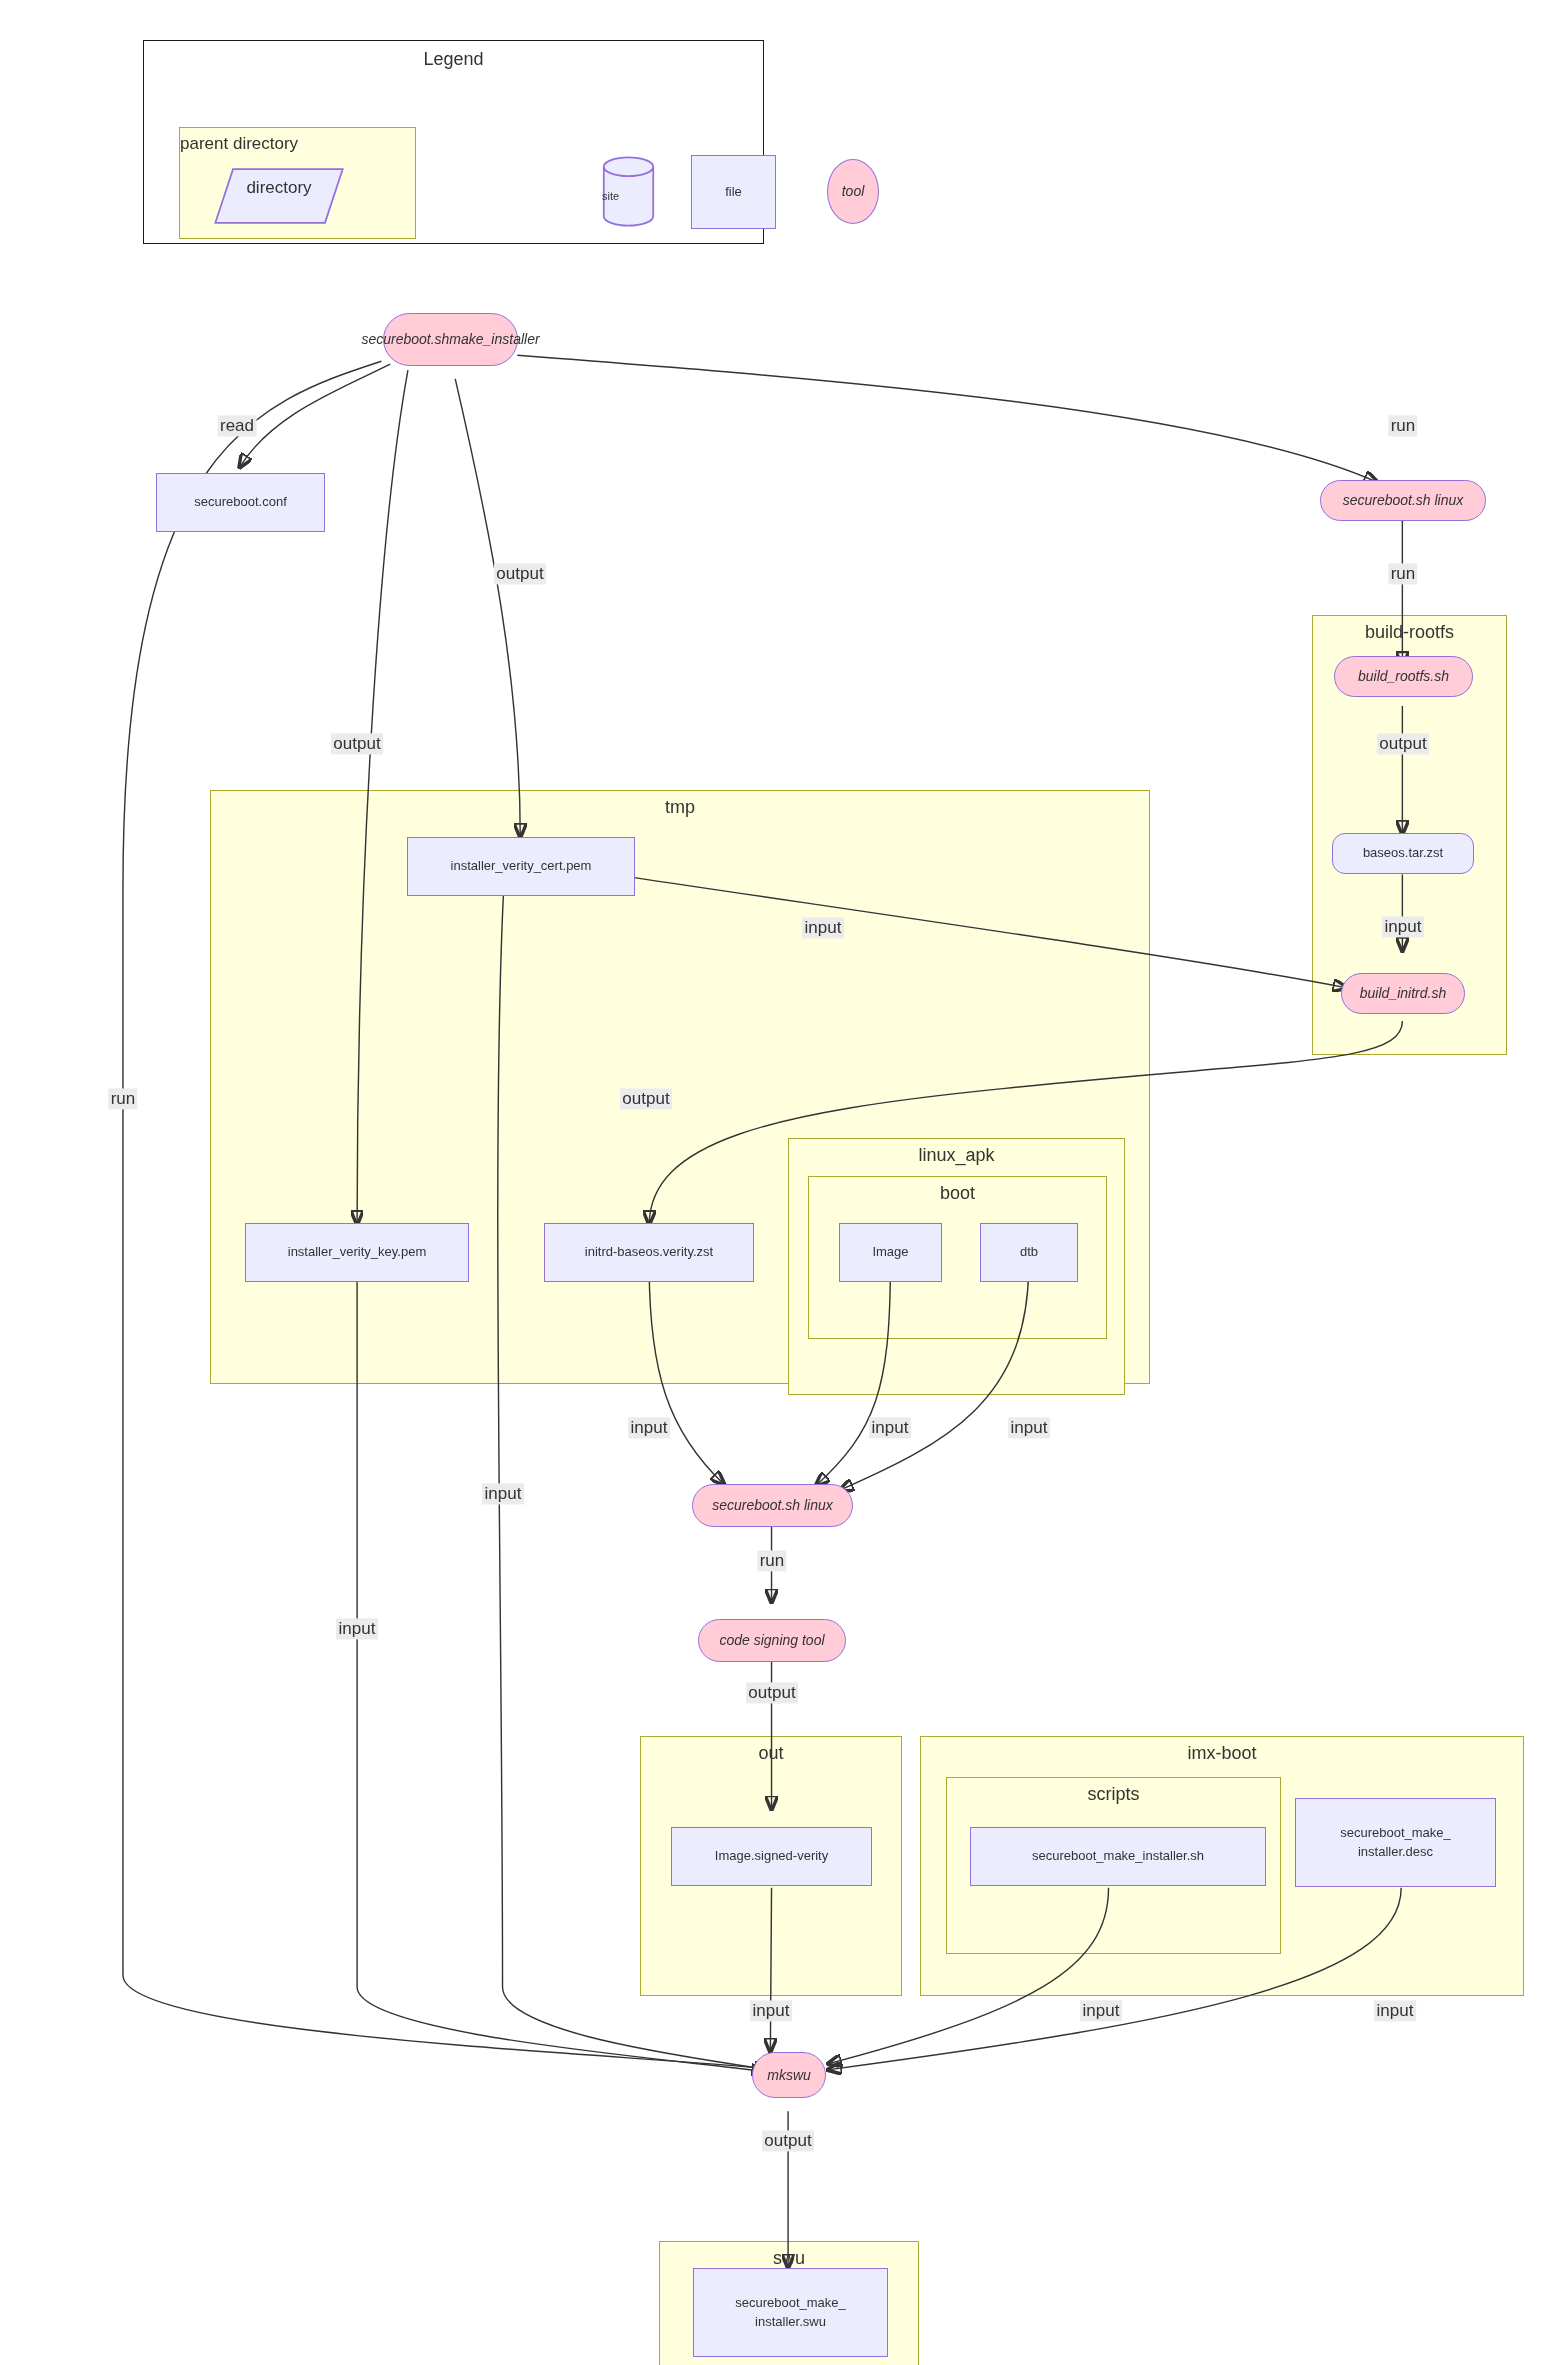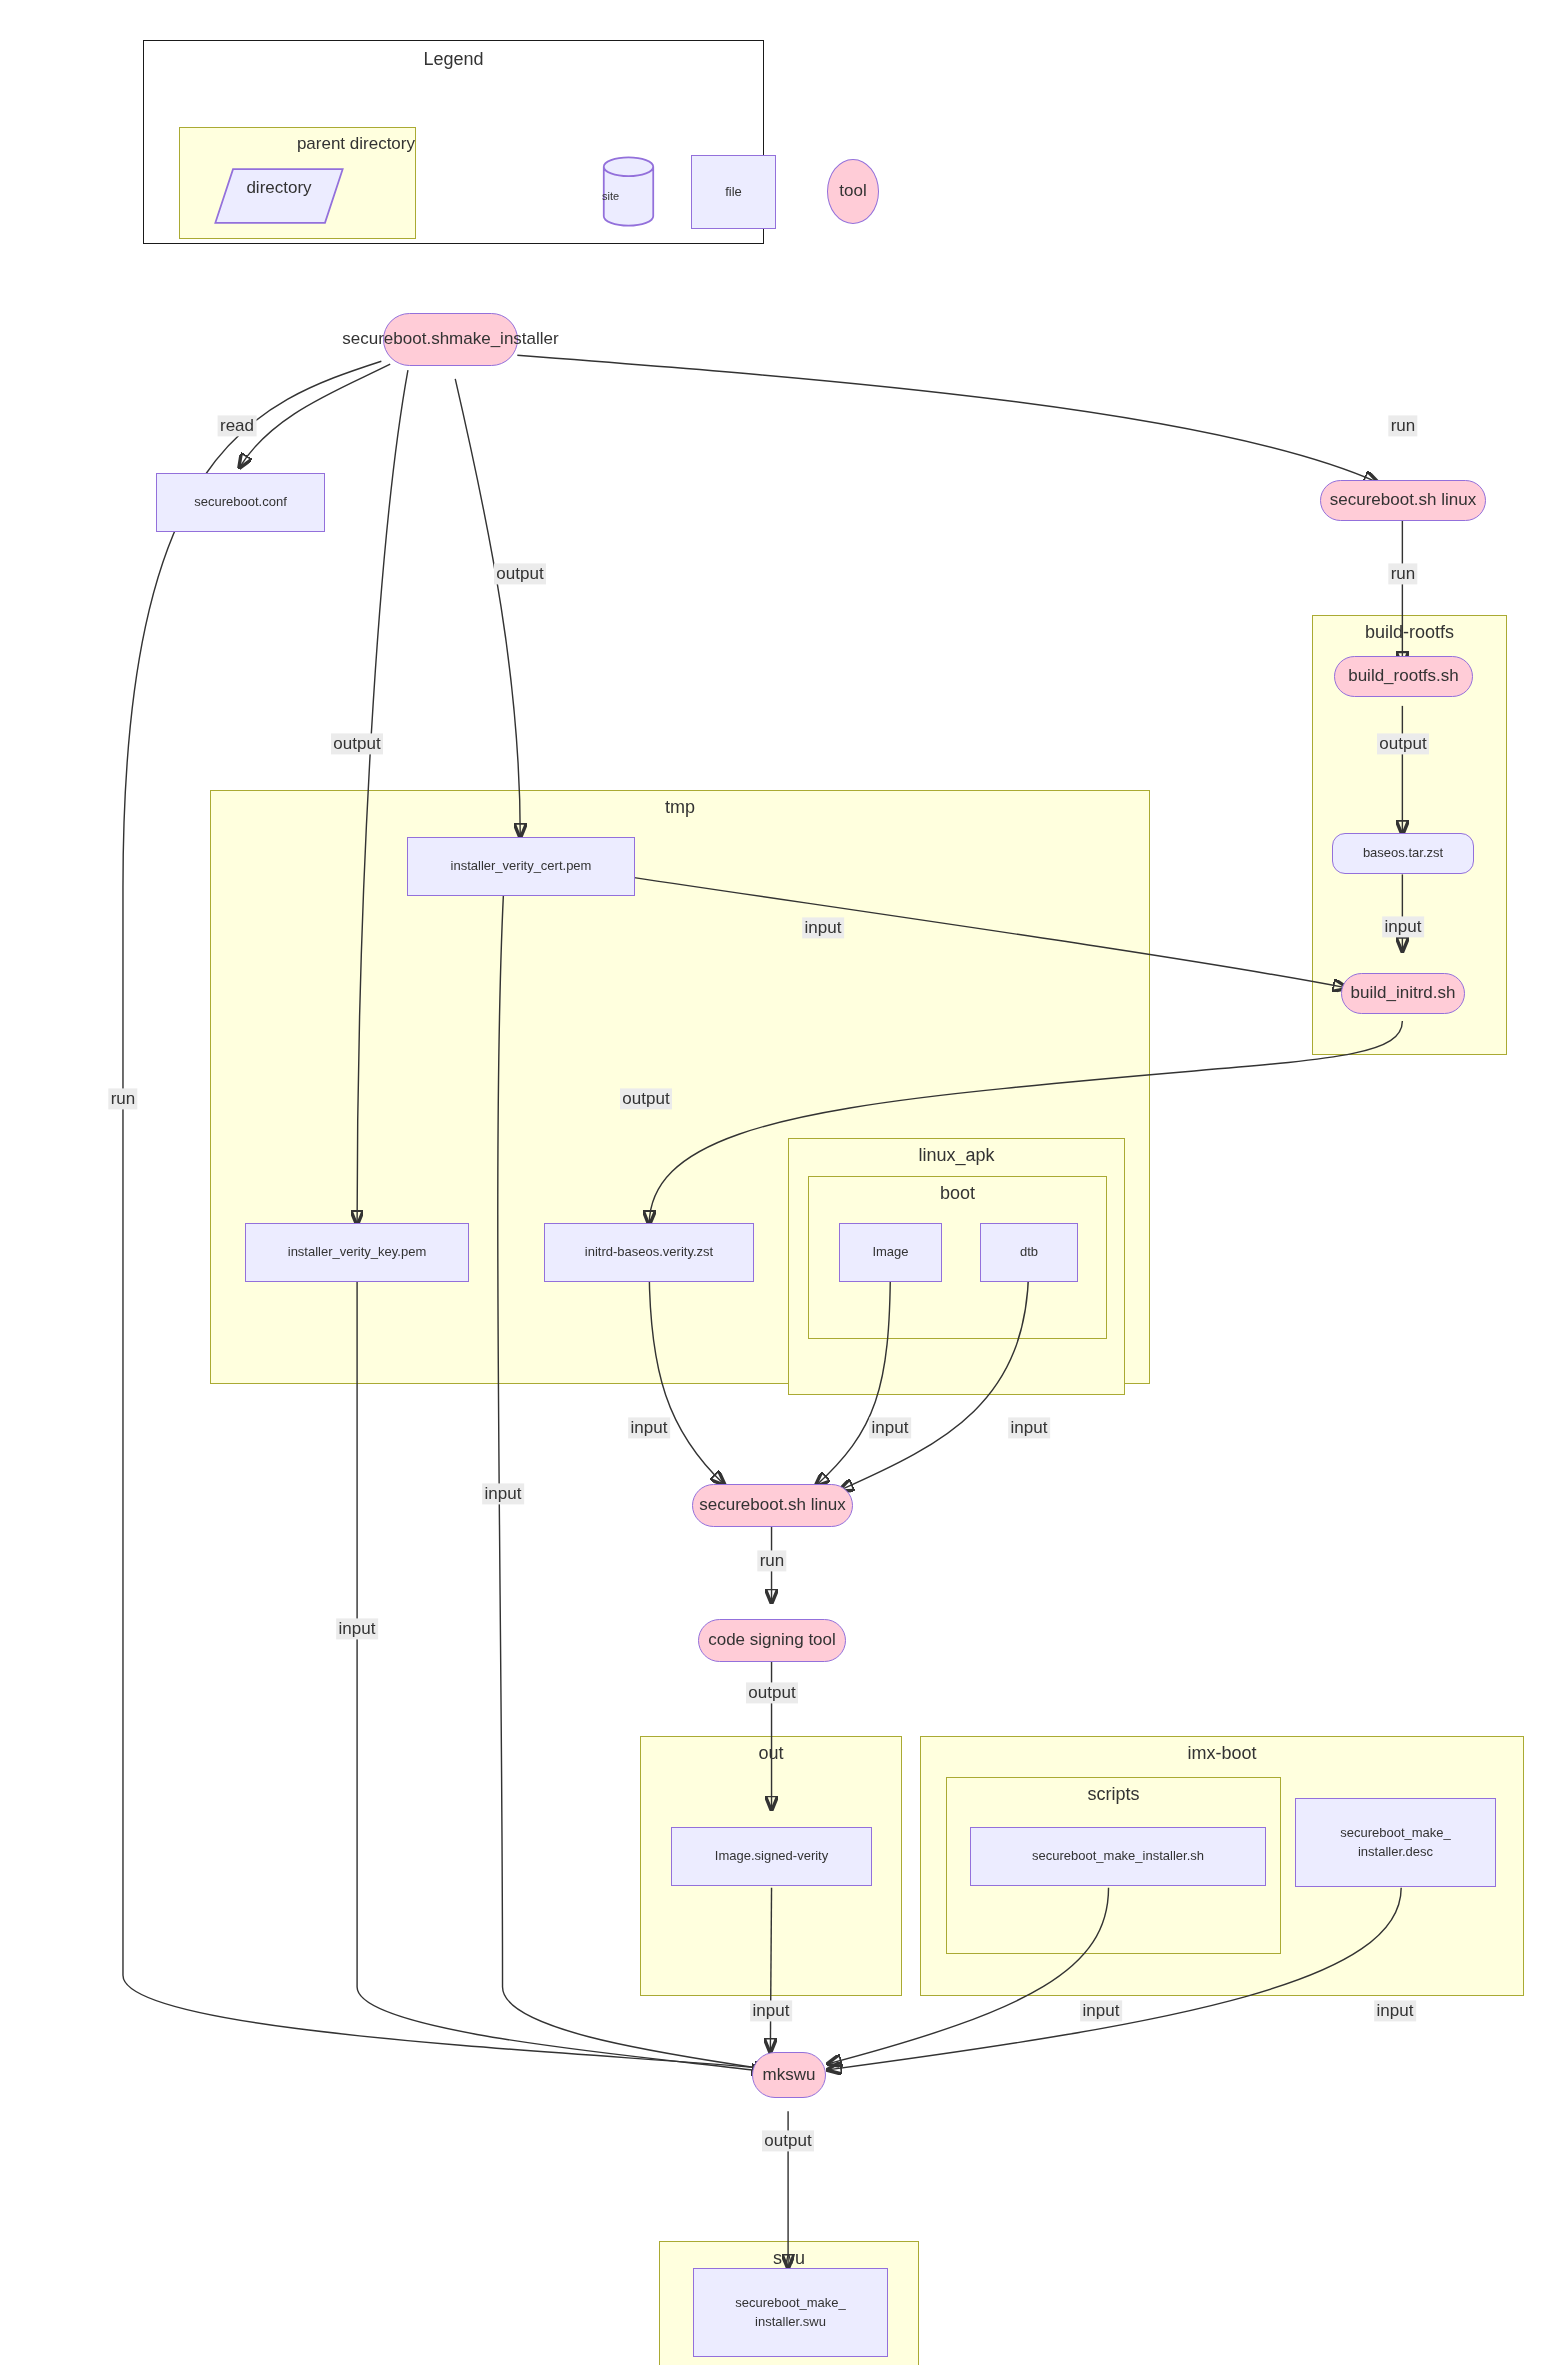--- a/index.html
+++ b/index.html
@@ -9,28 +9,28 @@
   
   .cluster{position:absolute;background:#ffffde;border:1.2px solid #aaaa33;box-sizing:border-box;}
   .cluster > .cluster-label{
       position:absolute;left:0;right:0;top:6px;text-align:center;
       font-size:18px;color:#333;white-space:nowrap;}
 
   
   .node{position:absolute;box-sizing:border-box;display:flex;align-items:center;
         justify-content:center;text-align:center;color:#333;line-height:1.45;}
   .file{background:#ececff;border:1.8px solid #9370db;font-size:13px;}
-  .tool{background:#ffccd7;border:1.8px solid #9370db;border-radius:591px;font-size:17px;}
+  .tool{background:#ffccd7;border:1.8px solid #9370db;border-radius:591px;font-size:14px;font-style:italic;}
   .tool.multiline{border-radius:35px;}
 
   
   .legend-box{position:absolute;border:1.8px solid #1a1a1a;background:#fff;box-sizing:border-box;}
   .legend-title{position:absolute;left:0;right:0;top:8.3px;text-align:center;font-size:18px;color:#333;}
   .legend-parent{position:absolute;background:#ffffde;border:1.2px solid #aaaa33;box-sizing:border-box;}
-  .legend-parent .cluster-label{position:absolute;left:0;right:0;top:6px;text-align:right;font-size:17px;color:#333;}
+  .legend-parent .cluster-label{position:absolute;left:0;right:0;top:6px;text-align:left;font-size:17px;color:#333;}
   .dir-shape{position:absolute;}
   .dir-shape .dir-text{position:absolute;left:0;right:0;top:50%;transform:translateY(-50%);
       text-align:center;font-size:17px;color:#333;}
   .cyl{position:absolute;}
   .cyl .cyl-text{position:absolute;left:0;right:0;top:56%;transform:translateY(-50%);
       font-size:11px;color:#333;z-index:2;}
 
   
   .elabel{position:absolute;background:#ebebeb;color:#333;font-size:17px;
           padding:0.6px 2.4px;transform:translate(-50%,-50%);white-space:nowrap;}

